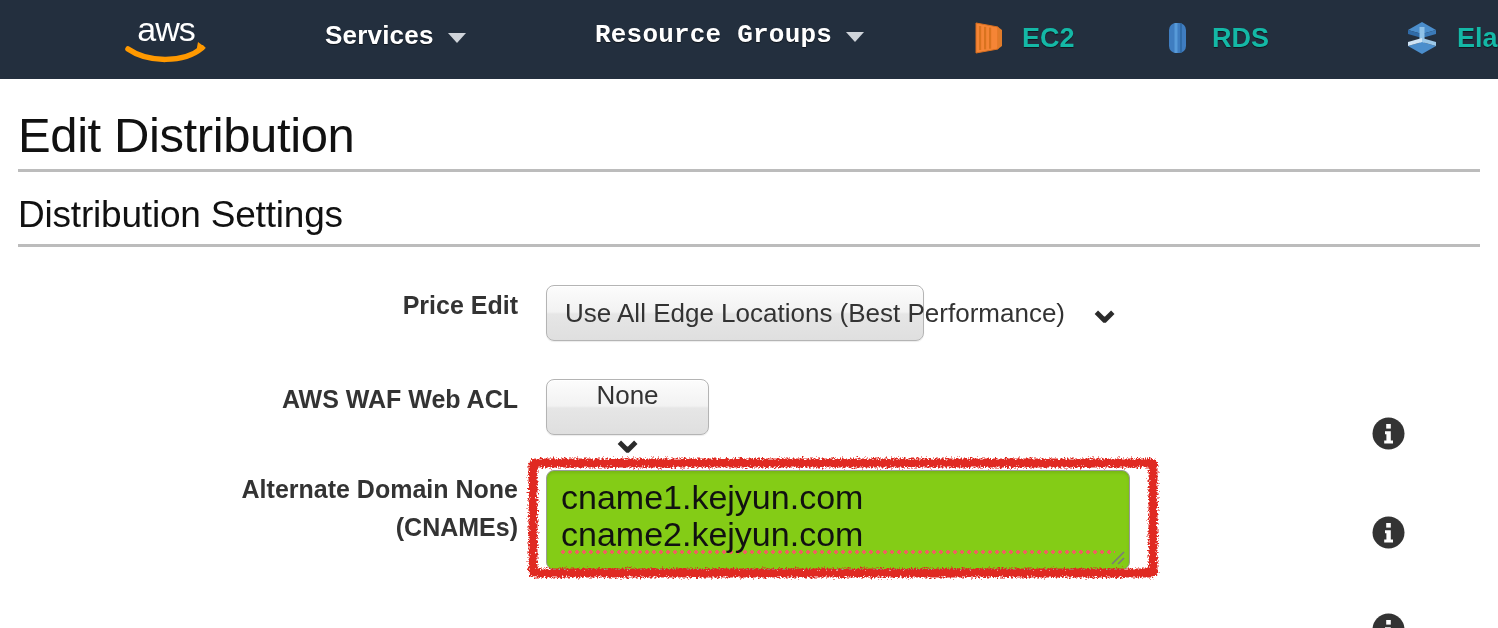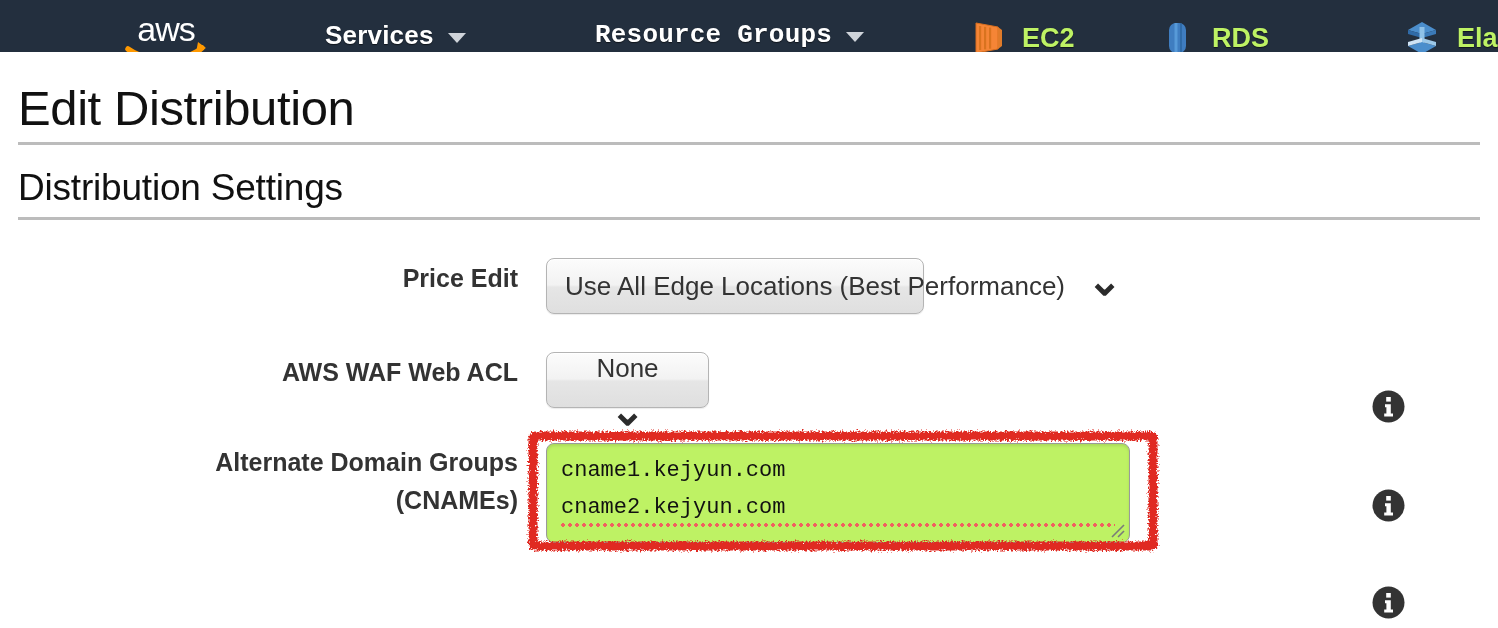--- a/index.html
+++ b/index.html
@@ -11,21 +11,21 @@
     width: 1498px;
     height: 628px;
     overflow: hidden;
     font-family: "Liberation Sans", sans-serif;
     -webkit-font-smoothing: antialiased;
   }
 
   
   .navbar {
     position: relative;
-    height: 52px;
+    height: 79px;
     background: #232f3e;
     display: flex;
     align-items: center;
     overflow: hidden;
   }
 
   .aws-logo {
     position: absolute;
     left: 118px;
     top: 8px;
@@ -56,21 +56,21 @@
     border-right: 9px solid transparent;
     border-top: 10px solid #cfd4da;
     margin-top: 4px;
   }
 
   .nav-shortcut {
     position: absolute;
     display: flex;
     align-items: center;
     gap: 16px;
-    color: #bef264;
+    color: #14b8a6;
     font-size: 27px;
     font-weight: bold;
     text-shadow: 0 1px 1px rgba(0,0,0,.55);
     white-space: nowrap;
   }
   .nav-ec2   { left: 968px;  top: 18px; }
   .nav-rds   { left: 1158px; top: 18px; }
   .nav-ebs   { left: 1403px; top: 18px; }
 
   .svc-icon { width: 38px; height: 40px; flex: 0 0 38px; }
@@ -152,27 +152,27 @@
     color: #2b2b2b;
     line-height: 1;
   }
 
   
   .cname-wrap { position: relative; }
   .cname-area {
     box-sizing: border-box;
     width: 584px;
     height: 100px;
-    background: #bef264;
+    background: #84cc16;
     border: 1px solid #9a9a9a;
     border-radius: 8px;
     box-shadow: inset 0 2px 3px rgba(0,0,0,.10);
     padding: 8px 14px 0 14px;
-    font-family: Liberation Mono, monospace;
-    font-size: 22px;
+    font-family: Liberation Sans, sans-serif;
+    font-size: 34px;
     color: #111111;
     line-height: 37px;
     overflow: hidden;
     position: relative;
     cursor: text;
   }
   .cname-line { white-space: nowrap; }
   .cname-line.misspelled {
     background-image: radial-gradient(circle at 2px 2px, #f06060 1.6px, transparent 2px);
     background-size: 7px 7px;
@@ -300,21 +300,21 @@
       <div class="row-control">
         <div class="aws-select waf">
           <span>None</span>
           <span class="chev" style="font-size: 42px; line-height: 0.5; position: relative; top: -6px;">⌄</span>
         </div>
       </div>
     </div>
 
     <div class="form-row" style="margin-top:35px;">
       <div class="row-label" style="line-height:38px;">
-        <div>Alternate Domain Groups</div>
+        <div>Alternate Domain None</div>
         <div>(CNAMEs)</div>
       </div>
       <div class="row-control cname-wrap">
 
         <div class="cname-area">
           <div class="cname-line">cname1.kejyun.com</div>
           <div class="cname-line misspelled">cname2.kejyun.com</div>
           <span class="resize-grip">
             <svg viewBox="0 0 18 18" width="18" height="18" aria-hidden="true">
               <line x1="17" y1="5" x2="5" y2="17" stroke="#7a7a7a" stroke-width="1.6"></line>

